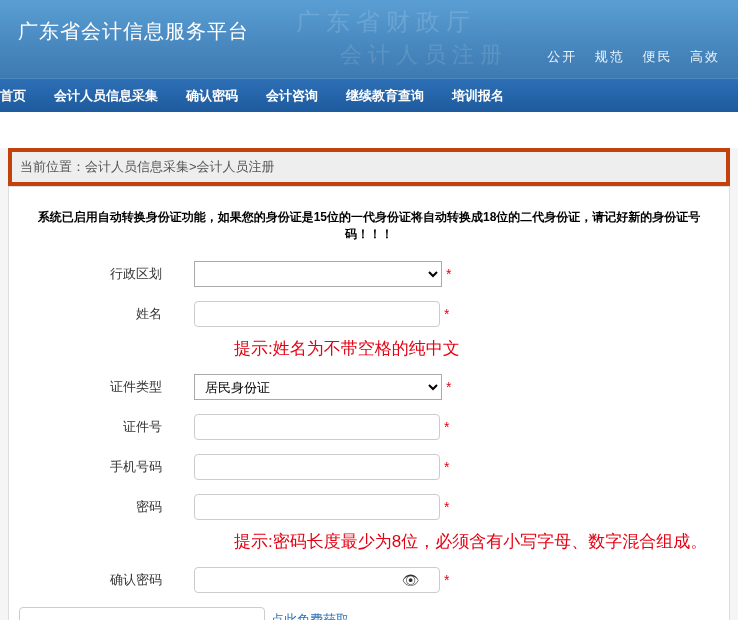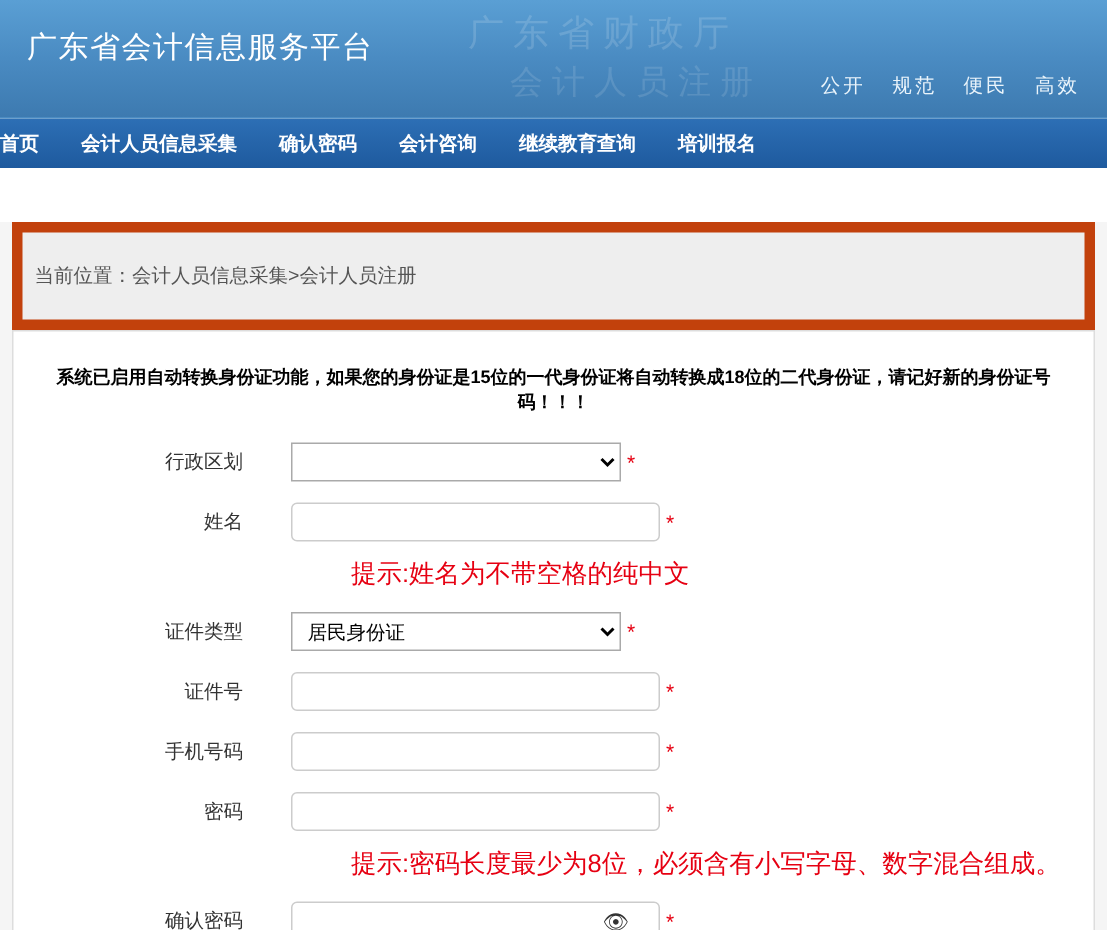--- a/index.html
+++ b/index.html
@@ -9,39 +9,39 @@
       background: linear-gradient(to bottom, #5a9fd4 0%, #4a8bc2 50%, #3d7ab0 100%);
       height: 78px;
       position: relative;
       padding: 18px 0 0 18px;
       color: #fff;
     }
     .header-title { font-size: 20px; font-weight: normal; letter-spacing: 1px; }
     .header-subtitle { font-size: 10px; color: #c5ddef; margin-top: 2px; }
     .header-tags { position: absolute; right: 18px; top: 48px; font-size: 13px; color: #eaf4fb; letter-spacing: 2px; }
     .header-tags span { margin-left: 12px; }
-    .header-watermark { position: absolute; top: 6px; left: 312px; font-size: 24px; color: rgba(255,255,255,0.15); font-family: SimSun; letter-spacing: 6px; text-align: center; }
+    .header-watermark { position: absolute; top: 6px; left: 296px; font-size: 24px; color: rgba(255,255,255,0.15); font-family: SimSun; letter-spacing: 6px; text-align: center; }
     .header-watermark2 { position: absolute; top: 40px; left: 340px; font-size: 22px; color: rgba(255,255,255,0.12); font-family: SimSun; letter-spacing: 6px; }
     
     .nav {
       background: linear-gradient(to bottom, #2d6fb5 0%, #1e5a9e 100%);
       height: 34px;
       border-top: 1px solid #4a8bc2;
       display: flex;
       align-items: center;
     }
     .nav a { color: #fff; text-decoration: none; font-size: 13px; font-weight: bold; margin-right: 28px; }
     
     .spacer { height: 36px; background: #fff; }
     
     .breadcrumb {
       background: #eeeeee;
-      border: 7px solid #c2410c;
+      border: 4px solid #c2410c;
       margin: 0 8px;
-      padding: 20px 8px;
+      padding: 6px 8px;
       font-size: 13px;
       color: #555;
     }
     
     .warning {
       text-align: center;
       color: #000000;
       font-weight: bold;
       font-size: 12px;
       padding: 22px 10px 14px;
@@ -52,21 +52,21 @@
     .form-label { width: 175px; text-align: right; padding-right: 32px; color: #333; font-size: 13px; }
     .form-control-wrap { position: relative; display: flex; align-items: center; }
     
     select.form-control, input.form-control {
       border: 1px solid #aaa;
       height: 26px;
       padding: 2px 6px;
       font-size: 13px;
       background: #fff;
     }
-    select.form-control { width: 220px; }
+    select.form-control { width: 248px; }
     input.form-control { width: 246px; border-radius: 4px; border-color: #ccc; }
     
     .req { color: #e60012; margin-left: 4px; font-size: 14px; }
     
     .hint-row { padding-left: 215px; color: #e60012; font-size: 17px; margin: 4px 0 10px; }
     
     .blurred { color: transparent; text-shadow: 0 0 6px rgba(90,90,90,0.8); background: #f0f0f0; }
     .blurred-sel { color: #888; filter: blur(3px); }
     
     .eye-icon { position: absolute; right: 30px; top: 5px; font-size: 14px; color: #333; }

